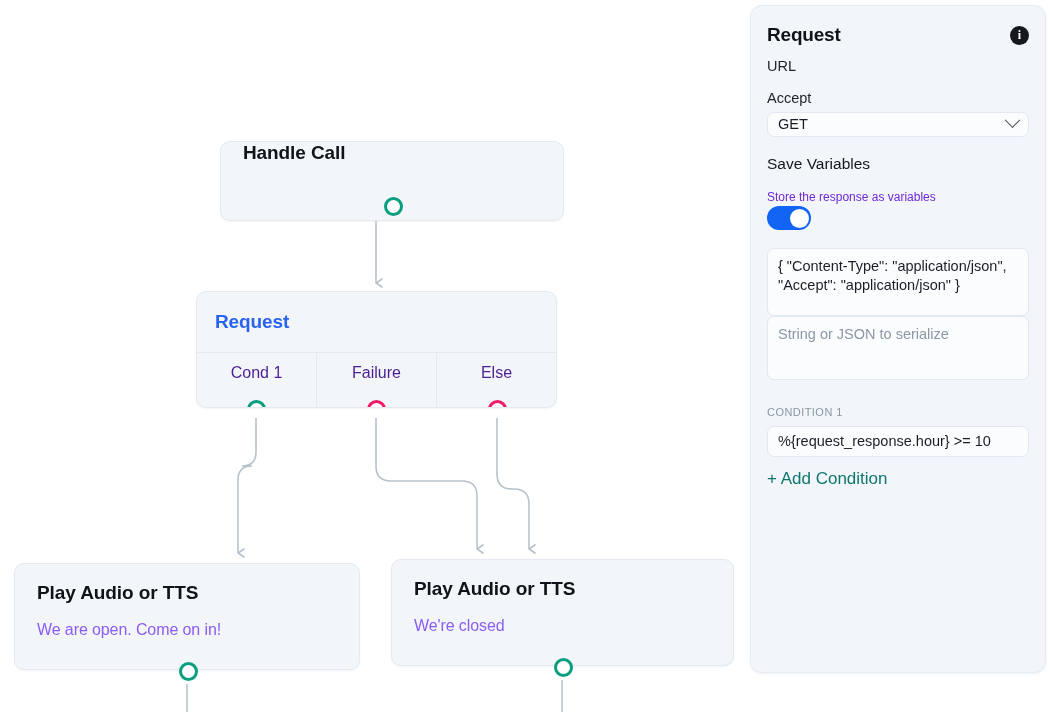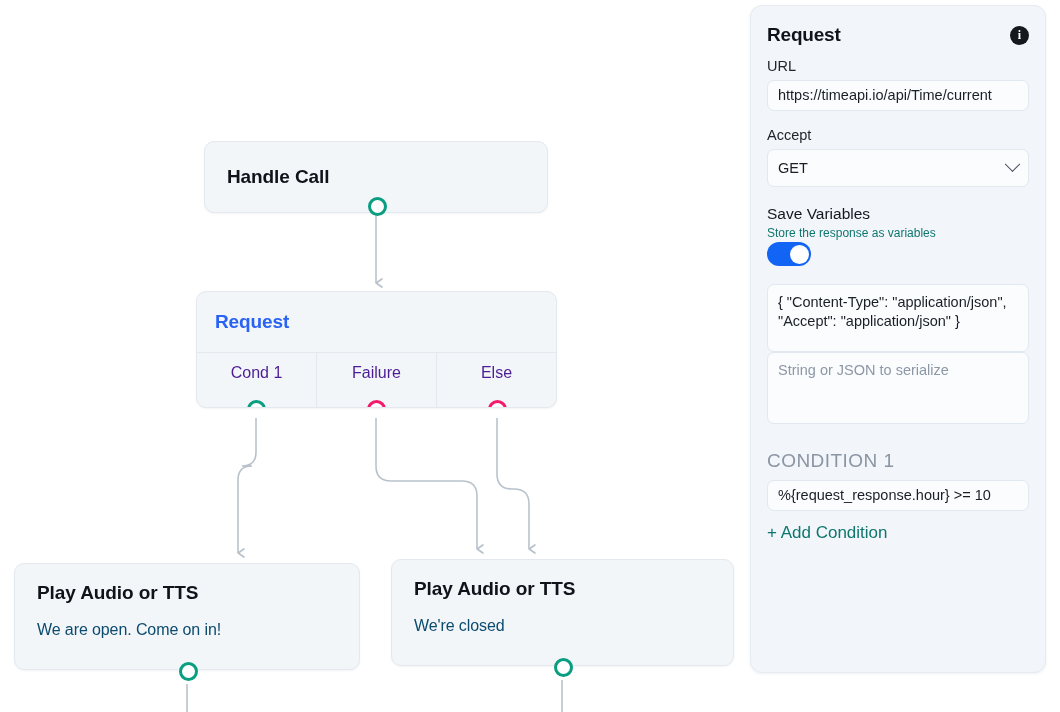--- a/index.html
+++ b/index.html
@@ -45,29 +45,29 @@
   .node-title {
     font-size: 19px;
     font-weight: 700;
     color: #10131a;
     letter-spacing: -0.1px;
   }
   .node-title.accent { color: #2a62f2; }
 
   .node-sub {
     font-size: 16px;
-    color: #0c4a6e;
+    color: #8b5cf6;
     letter-spacing: -0.1px;
   }
 
   
   #node-handle-call {
-    left: 204px; top: 141px;
-    width: 344px; height: 72px;
-    display: flex; align-items: center;
+    left: 220px; top: 141px;
+    width: 344px; height: 80px;
+    display: flex; align-items: flex-start;
     padding: 0 22px;
   }
 
   
   #node-request {
     left: 196px; top: 291px;
     width: 361px; height: 117px;
     padding: 0;
     overflow: hidden;
     display: flex; flex-direction: column;
@@ -174,21 +174,21 @@
     border: 1px solid #e2e8ef;
     border-radius: 7px;
     font-family: "Liberation Sans", sans-serif;
     font-size: 14.5px;
     color: #1a1f27;
     outline: none;
     padding: 0 10px;
   }
   .input { height: 31px; line-height: 29px; white-space: nowrap; overflow: hidden; }
   .select {
-    height: 38px; line-height: 29px;
+    height: 25px; line-height: 29px;
     display: flex; align-items: center; justify-content: space-between;
     cursor: pointer;
   }
   .chev {
     width: 11px; height: 11px;
     border-right: 1.7px solid #4a5360;
     border-bottom: 1.7px solid #4a5360;
     transform: rotate(45deg) translate(-3px,-3px);
     flex: 0 0 auto;
   }
@@ -210,43 +210,43 @@
     flex-direction: column;
   }
   .toggle-text .t1 {
     font-size: 15.5px;
     color: #131820;
     display: block;
     line-height: 18px;
   }
   .toggle-text .t2 {
     font-size: 12px;
-    color: #0f766e;
-    display: block;
-    margin-top: 3px;
+    color: #6d28d9;
+    display: block;
+    margin-top: 17px;
   }
   .switch {
     width: 44px; height: 24px;
     border-radius: 12px;
     background: #1264f5;
     position: relative;
     flex: 0 0 auto;
     cursor: pointer;
     margin-top: 2px;
   }
   .switch .knob {
     position: absolute;
     top: 2.5px; right: 2.5px;
     width: 19px; height: 19px;
     border-radius: 50%;
     background: #ffffff;
   }
 
   .section-label {
-    font-size: 19px;
+    font-size: 11px;
     color: #8b95a3;
     letter-spacing: .45px;
     margin-top: 26px;
     margin-bottom: 8px;
     display: block;
   }
 
   .add-link {
     display: inline-block;
     margin-top: 12px;
@@ -322,41 +322,40 @@
   </div>
 
   <div id="panel">
 
     <div class="panel-head">
       <div class="panel-title">Request</div>
       <div class="info-icon">i</div>
     </div>
 
     <label class="field-label">URL</label>
-    <div class="input">https://timeapi.io/api/Time/current</div>
 
     <label class="field-label gap-16">Accept</label>
     <div class="select">
       <span>GET</span>
       <span class="chev"></span>
     </div>
 
     <div class="row-toggle">
       <div class="toggle-text">
         <span class="t1">Save Variables</span>
         <span class="t2">Store the response as variables</span>
       </div>
       <div class="switch">
         <div class="knob"></div>
       </div>
     </div>
 
     <div class="textarea" style="height:68px;">{ "Content-Type": "application/json", "Accept": "application/json" }</div>
 
-    <div class="textarea placeholder" style="height:72px;">String or JSON to serialize</div>
+    <div class="textarea placeholder" style="height:64px;">String or JSON to serialize</div>
 
     <span class="section-label">CONDITION 1</span>
     <div class="input">%{request_response.hour} &gt;= 10</div>
 
     <span class="add-link">+ Add Condition</span>
 
   </div>
 
 </div>
 

